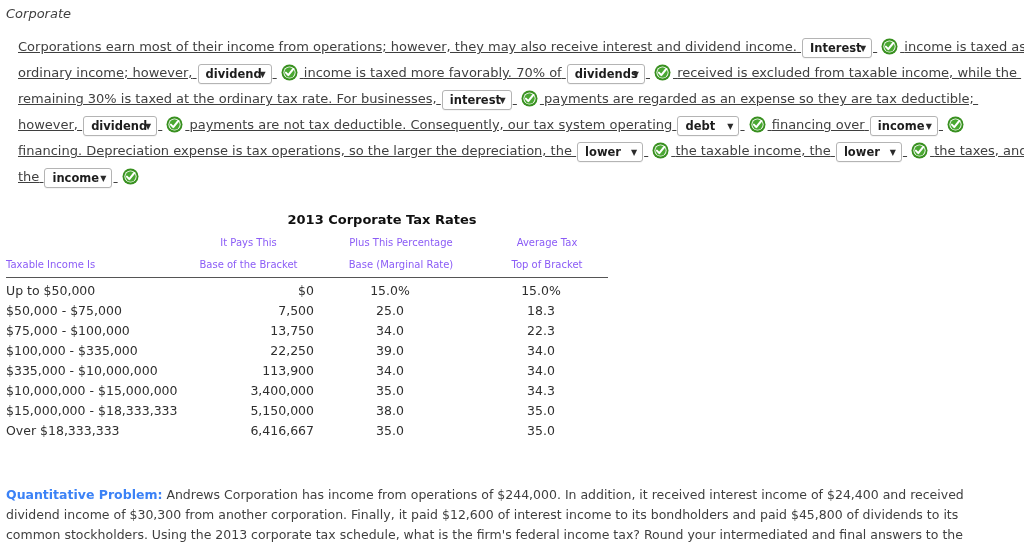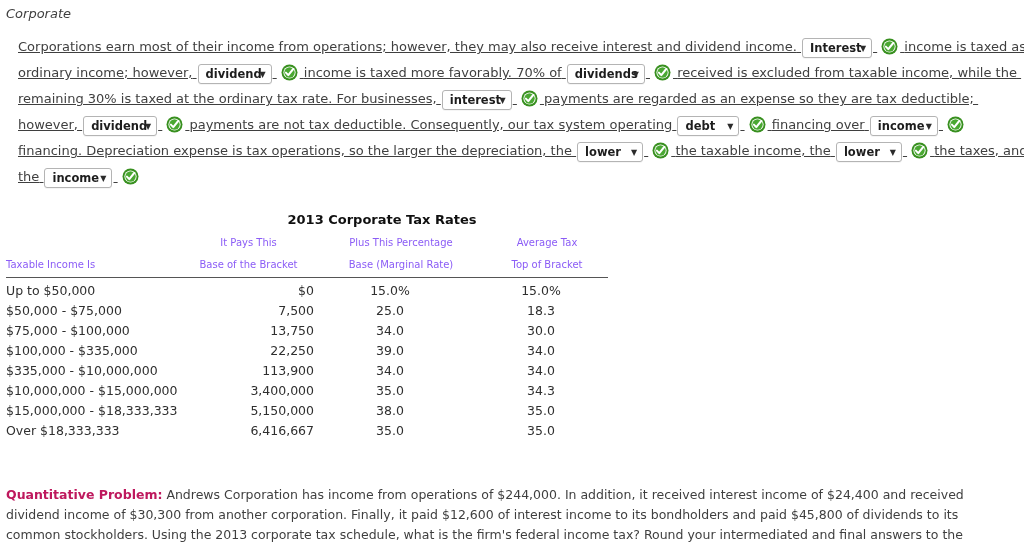--- a/index.html
+++ b/index.html
@@ -138,21 +138,21 @@
   table.tax tbody tr:first-child td { padding-top: 6px; }
 
   
   .qp {
     margin-top: 44px;
     width: 1000px;
     line-height: 20px;
     font-size: 12.5px;
     color: #3f3f3f;
   }
-  .qp b { color: #be185d; }
+  .qp b { color: #3b82f6; }
 </style>
 </head>
 <body>
 
 <div class="page">
 
   <div class="section-heading">Corporate</div>
 
   <div class="prose">
     <span class="txt">Corporations earn most of their income from operations; however, they may also receive interest and dividend income.</span>
@@ -284,21 +284,21 @@
         <tr>
           <td class="c1">$50,000 - $75,000</td>
           <td class="c2">7,500</td>
           <td class="c3">25.0</td>
           <td class="c4">18.3</td>
         </tr>
         <tr>
           <td class="c1">$75,000 - $100,000</td>
           <td class="c2">13,750</td>
           <td class="c3">34.0</td>
-          <td class="c4">30.0</td>
+          <td class="c4">22.3</td>
         </tr>
         <tr>
           <td class="c1">$100,000 - $335,000</td>
           <td class="c2">22,250</td>
           <td class="c3">39.0</td>
           <td class="c4">34.0</td>
         </tr>
         <tr>
           <td class="c1">$335,000 - $10,000,000</td>
           <td class="c2">113,900</td>

